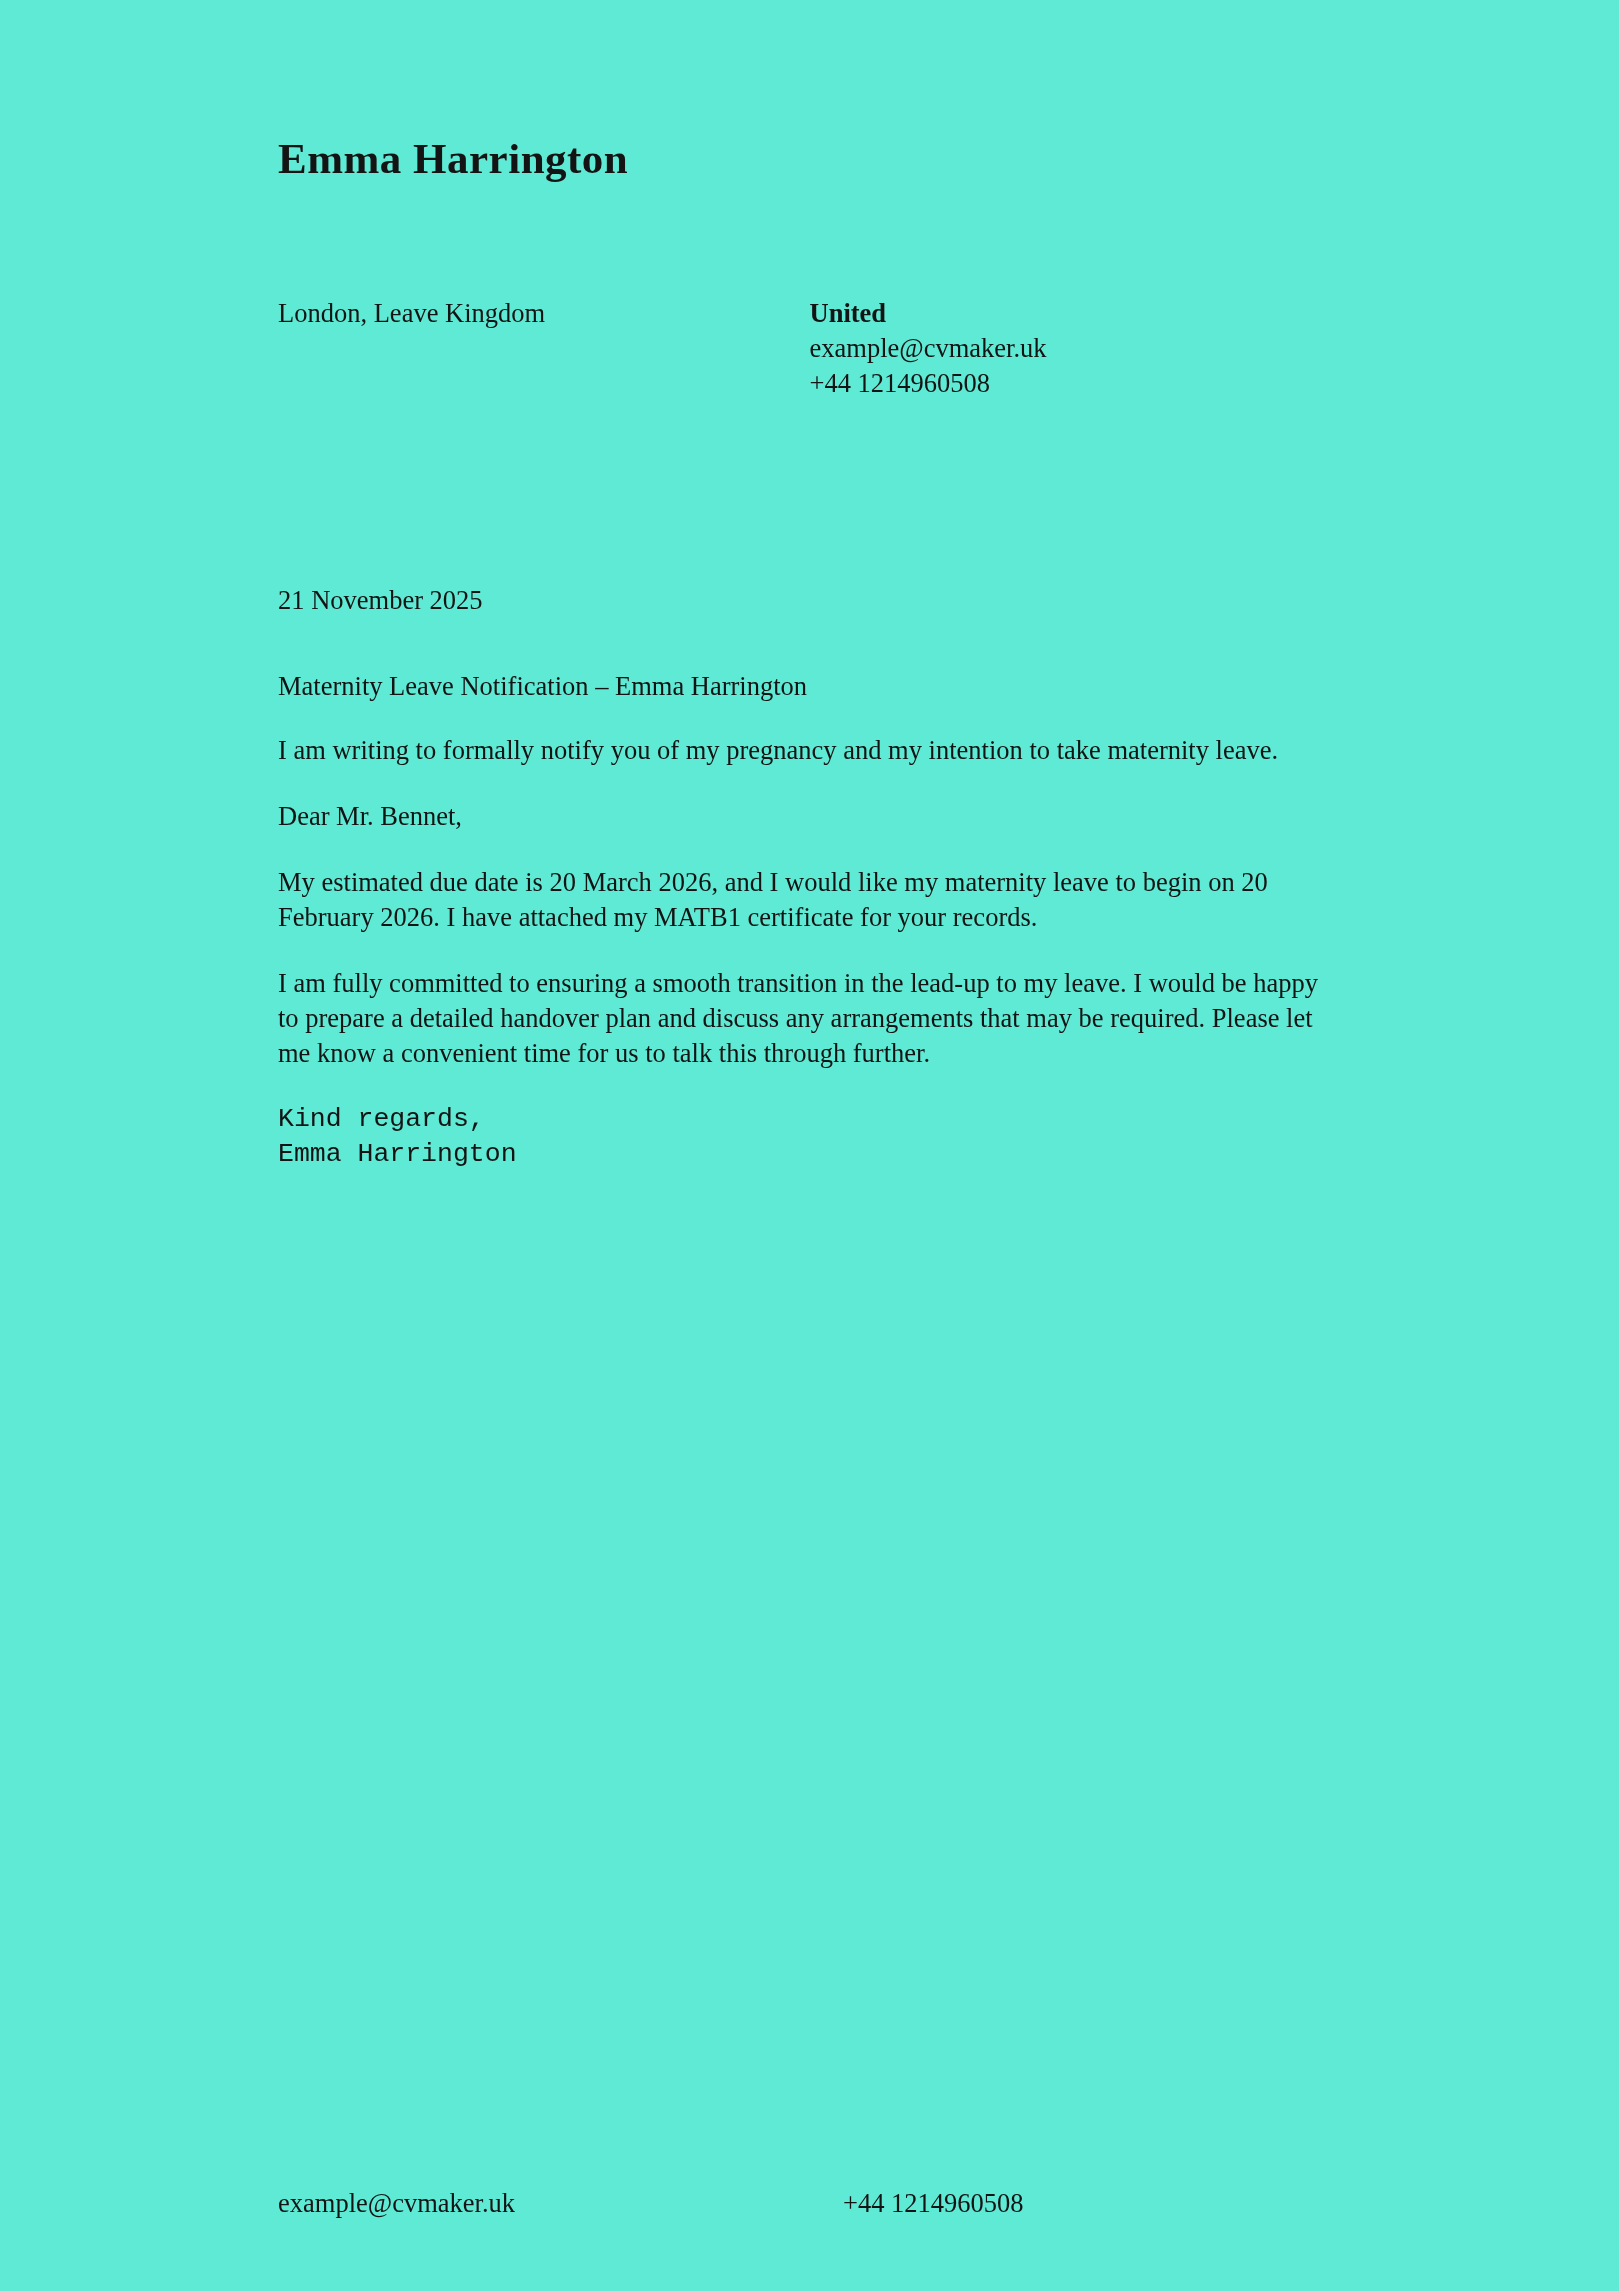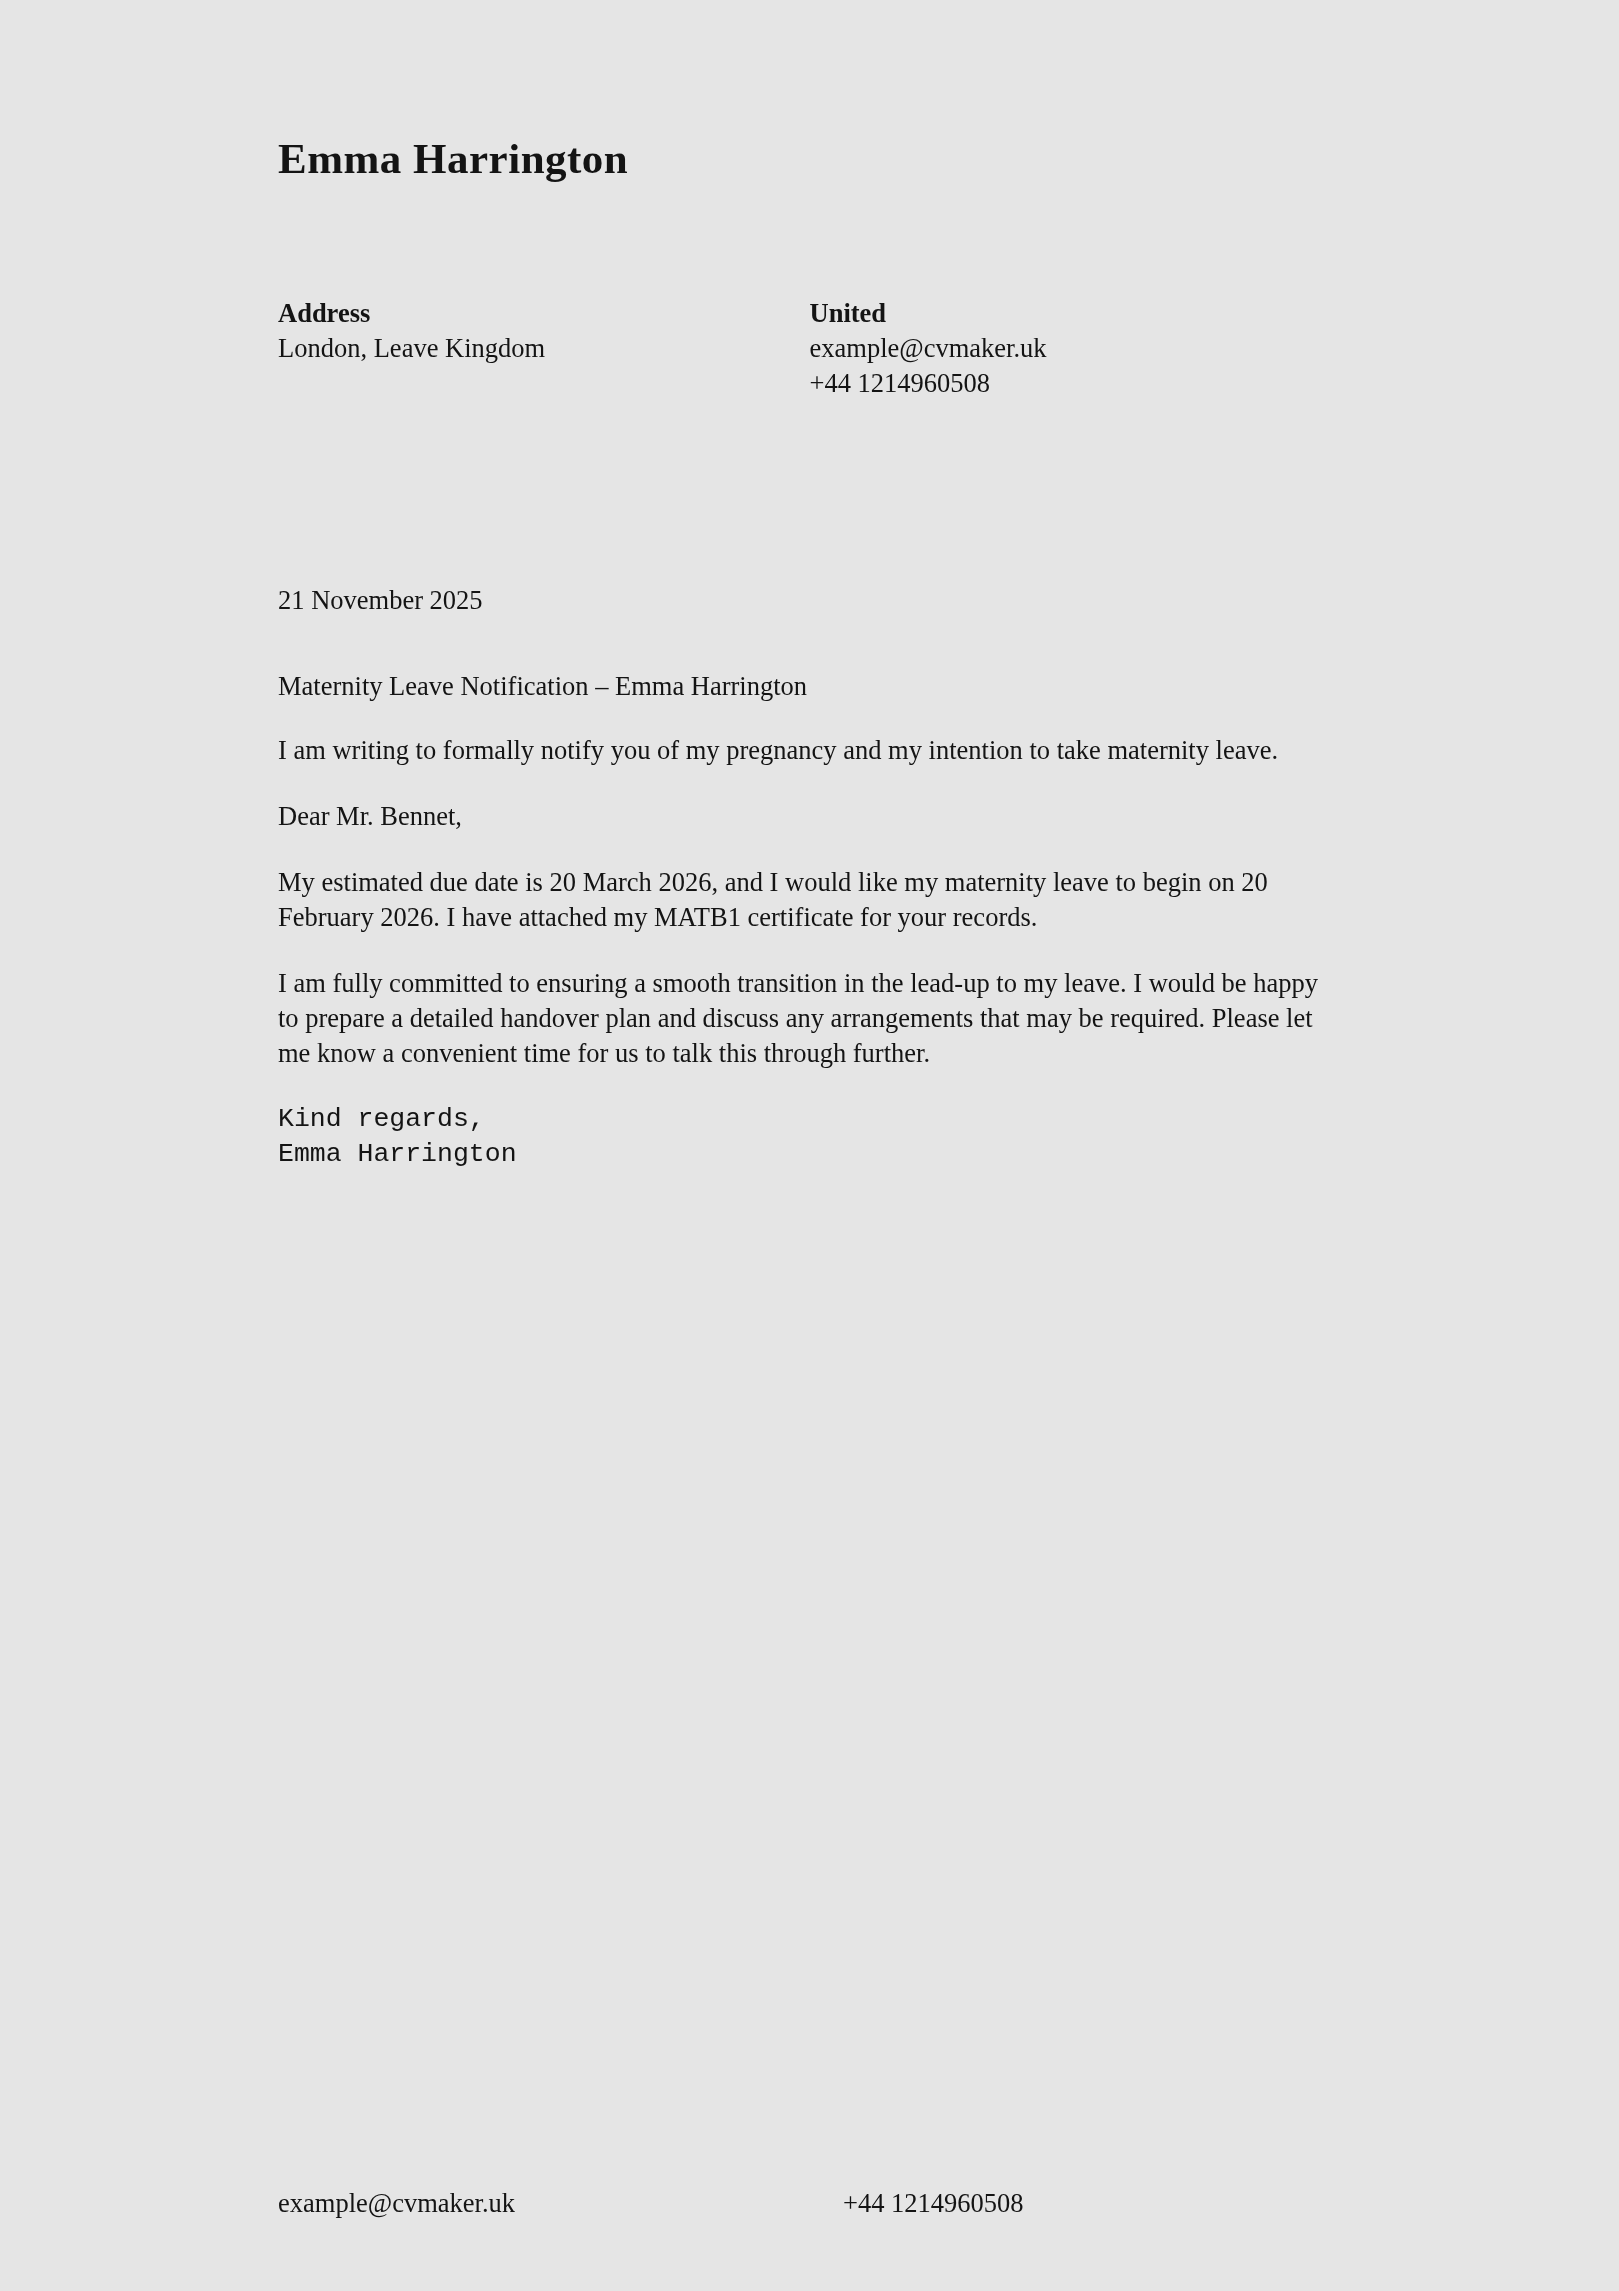--- a/index.html
+++ b/index.html
@@ -4,21 +4,21 @@
 <style>
   html, body {
     margin: 0;
     padding: 0;
     background: #ffffff;
   }
   .page {
     position: relative;
     width: 1619px;
     height: 2292px;
-    background: #e5e5e5;
+    background: #5eead4;
     color: #141414;
     font-family: "Liberation Serif", "DejaVu Serif", serif;
     font-size: 26.5px;
     line-height: 35px;
     overflow: hidden;
   }
   .content {
     padding: 0 278px;
   }
   h1.name {
@@ -71,21 +71,20 @@
 </head>
 <body>
 
 <div class="page">
   <div class="content">
 
     <h1 class="name">Emma Harrington</h1>
 
     <div class="info-grid">
       <div class="info-col">
-        <div class="info-label">Address</div>
         <div>London, Leave Kingdom</div>
       </div>
       <div class="info-col">
         <div class="info-label">United</div>
         <div>example@cvmaker.uk</div>
         <div>+44 1214960508</div>
       </div>
     </div>
 
     <p class="date-line">21 November 2025</p>

